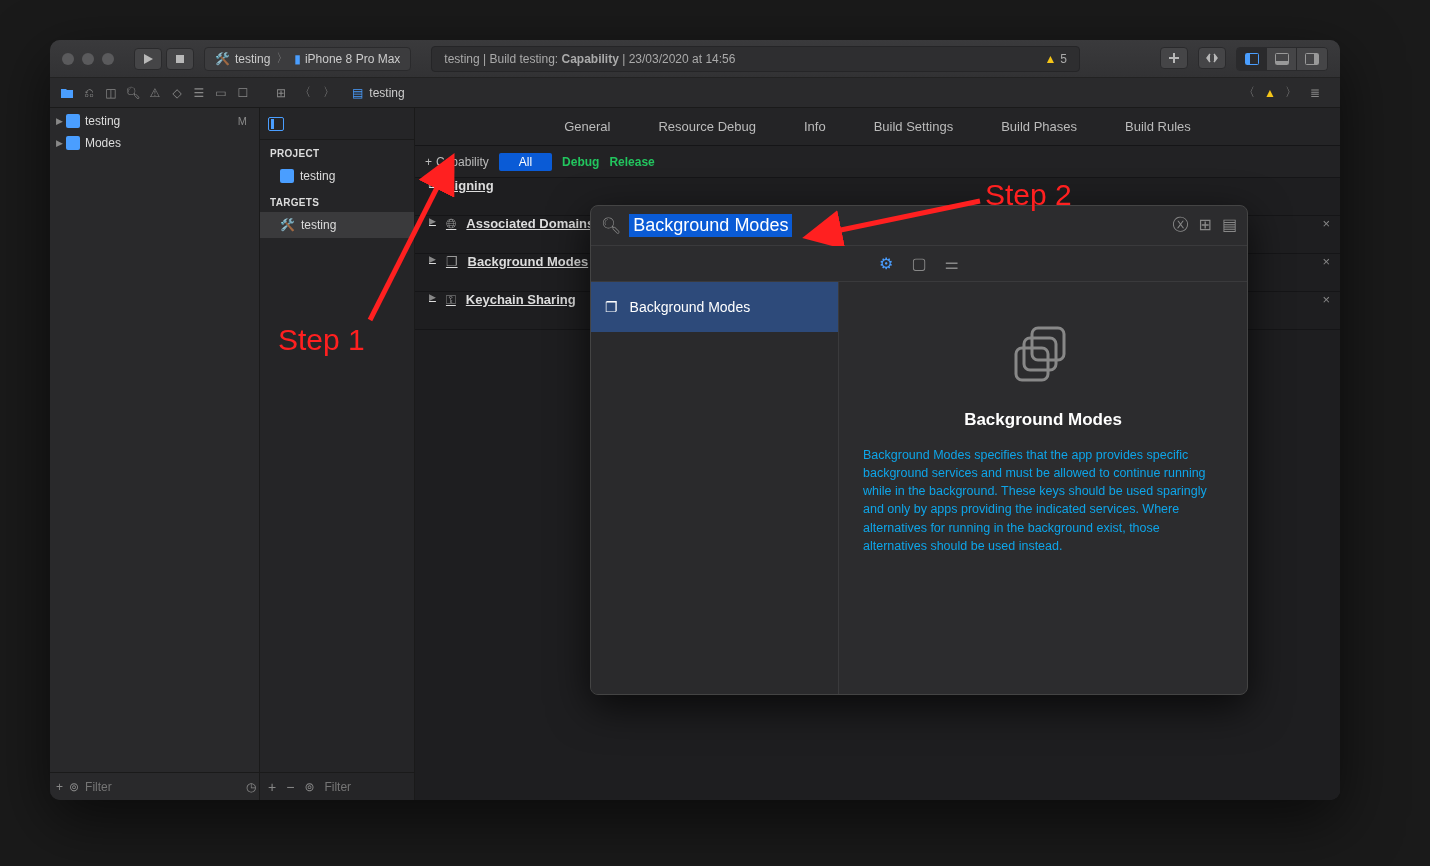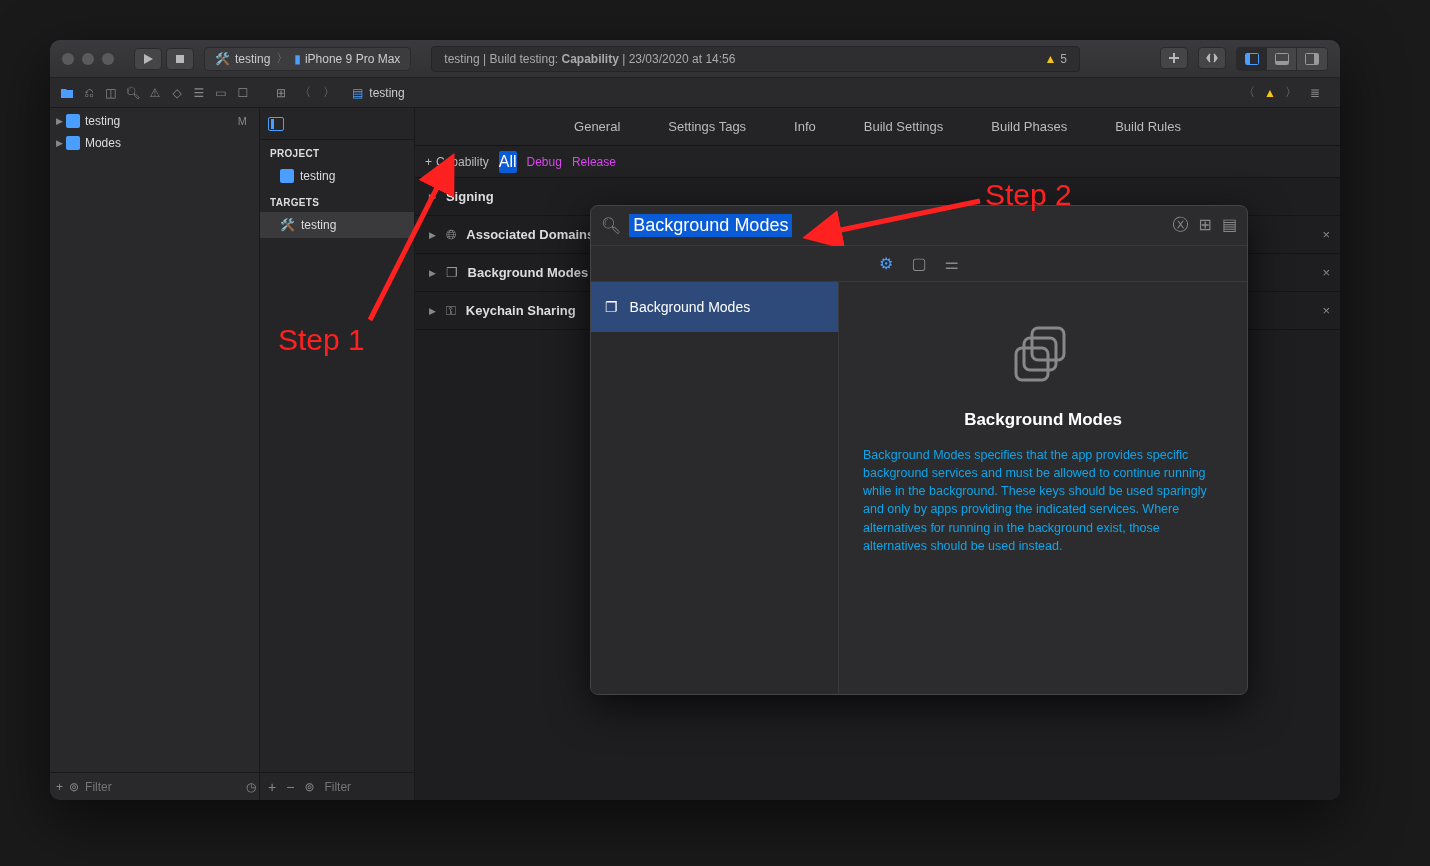--- a/index.html
+++ b/index.html
@@ -55,24 +55,24 @@
 .targets-spacer { flex: 1; }
 .targets-bottom { height: 28px; border-top: 1px solid #1a1a1a; display: flex; align-items: center; padding: 0 8px; gap: 10px; color: #888; font-size: 14px; }
 
 
 .editor { flex: 1; background: #1e1e20; display: flex; flex-direction: column; position: relative; }
 .tab-row { height: 38px; display: flex; align-items: center; justify-content: center; gap: 40px; border-bottom: 1px solid #151517; background: #242426; font-size: 13px; }
 .tab { color: #bbb; padding: 10px 4px; cursor: pointer; }
 .tab.active { color: #4a9eff; border-bottom: 2px solid #4a9eff; }
 .cap-bar { height: 32px; display: flex; align-items: center; padding: 0 10px; border-bottom: 1px solid #151517; gap: 10px; font-size: 12px; background: #222224; }
 .add-cap { display: flex; align-items: center; gap: 4px; color: #bbb; cursor: pointer; }
-.cfg-seg { background: #0a5bd6; color: #fff; padding: 2px 0; border-radius: 2px; font-size: 16px; }
-.cfg-txt { color: #d946ef; cursor: pointer; }
+.cfg-seg { background: #0a5bd6; color: #fff; padding: 2px 20px; border-radius: 2px; font-size: 12px; }
+.cfg-txt { color: #22c55e; cursor: pointer; font-weight: bold; }
 .cap-list { padding: 0; }
-.cap-item { height: 38px; display: flex; align-items: center; padding: 0 14px; border-bottom: 1px solid #151517; gap: 10px; font-size: 13px; color: #ddd; cursor: pointer; position: relative; }
+.cap-item { height: 38px; display: flex; padding: 0 14px; border-bottom: 1px solid #151517; gap: 10px; font-size: 13px; color: #ddd; cursor: pointer; position: relative; text-decoration: underline; }
 .cap-item.head { font-weight: 700; }
 .cap-item .disc { color: #888; font-size: 9px; }
 .cap-item .ic { color: #999; }
 .cap-close { position: absolute; right: 10px; color: #888; font-size: 13px; cursor: pointer; }
 .jump-right { position: absolute; right: 0; top: -30px; height: 30px; display: flex; align-items: center; gap: 6px; padding: 0 10px; color: #888; font-size: 12px; }
 
 
 .popover { position: absolute; top: 205px; left: 590px; width: 658px; height: 490px; background: #2c2c2e; border: 1px solid #444; border-radius: 8px; box-shadow: 0 12px 40px rgba(0,0,0,0.7); display: flex; flex-direction: column; overflow: hidden; }
 .pop-search { height: 40px; display: flex; align-items: center; padding: 0 10px; border-bottom: 1px solid #3a3a3c; gap: 8px; }
 .pop-search .mag { color: #888; }
@@ -113,21 +113,21 @@
     <div class="toolbar-btn">
         <svg viewBox="0 0 12 12">
           <rect x="2" y="2" width="8" height="8"></rect>
         </svg>
       </div>
     <div class="scheme-sel">
       <span style="margin-right:5px;">🛠️</span>
       <span>testing</span>
       <span class="chev">〉</span>
       <span style="color:#4a9eff;margin-right:4px;">▮</span>
-      <span>iPhone 9 Pro Max</span>
+      <span>iPhone 8 Pro Max</span>
     </div>
     <div class="status-bar">
       <span>
         <span>testing | Build testing: </span><b>Capability</b><span> | 23/03/2020 at 14:56</span>
       </span>
       <span class="warn">
         <span style="color:#f5c518;">▲</span>
         <span>5</span>
       </span>
     </div>
@@ -252,21 +252,21 @@
         <span class="filter-ic">+</span>
         <span class="filter-ic">−</span>
         <span class="filter-ic" style="font-size:12px;">⊚</span>
         <input style="flex: 1 1 0%; background: transparent; border: none; color: rgb(136, 136, 136); font-size: 12px; outline: none;" placeholder="Filter">
       </div>
     </div>
 
     <div class="editor">
       <div class="tab-row">
         <div class="tab">General</div>
-        <div class="tab">Settings Tags</div>
+        <div class="tab">Resource Debug</div>
         <div class="tab">Info</div>
         <div class="tab">Build Settings</div>
         <div class="tab">Build Phases</div>
         <div class="tab">Build Rules</div>
       </div>
       <div class="cap-bar">
         <div class="add-cap">
           <span>+</span>
           <span>Capability</span>
         </div>

